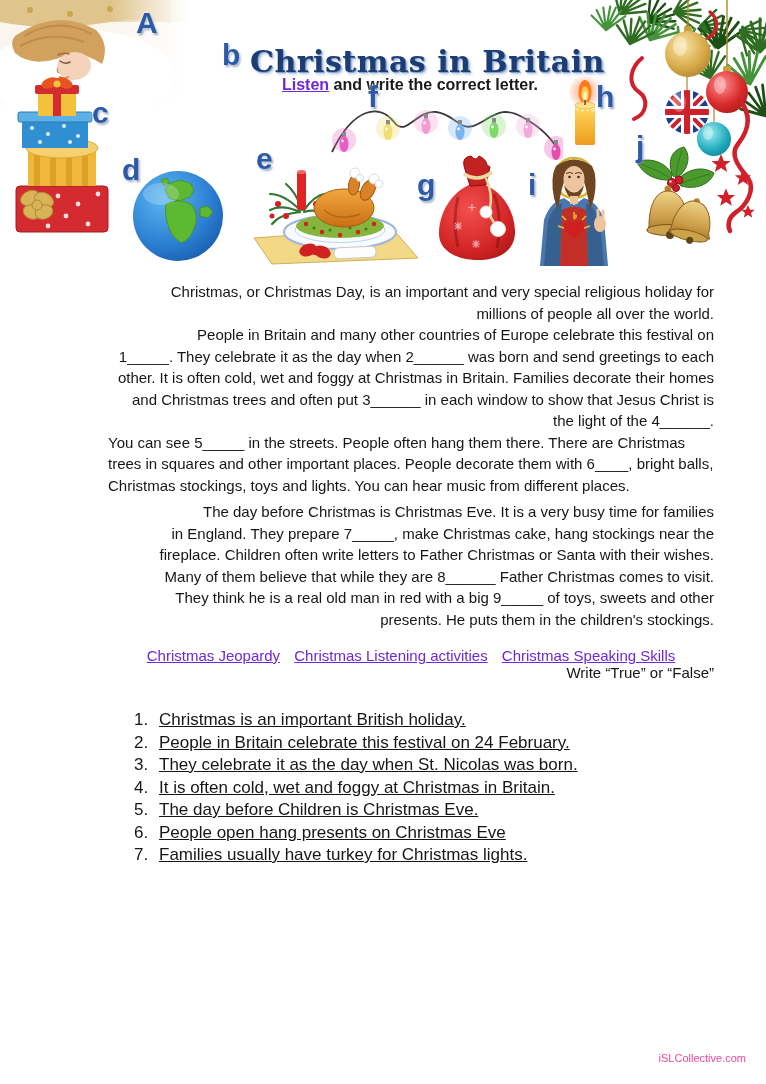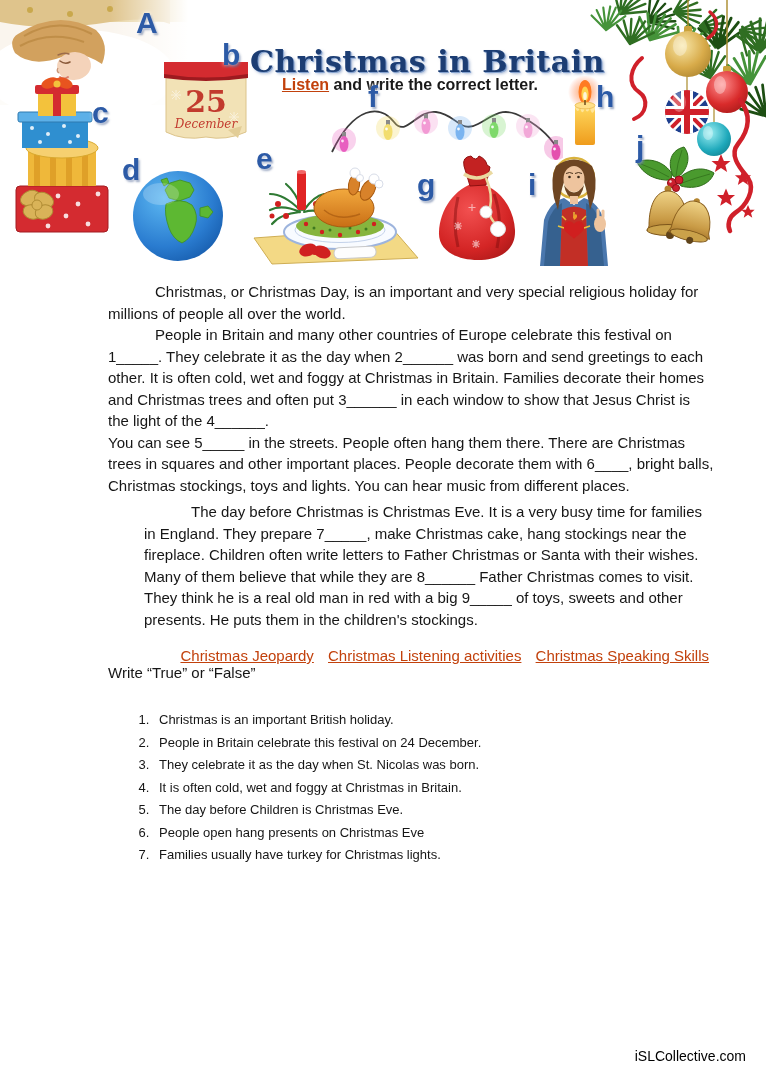--- a/index.html
+++ b/index.html
@@ -21,35 +21,35 @@
     position:absolute; left:250px; top:24px; width:320px; text-align:center;
     font-family:"DejaVu Serif", serif; font-weight:bold; font-size:30px; letter-spacing:.5px;
     color:#1c3d73; text-shadow:1px 1px 0 #86a3cf, 2px 2px 3px rgba(100,130,180,.55);
     white-space:nowrap;
   }
   .instruction {
     position:absolute; left:250px; top:76px; width:320px; text-align:center;
     font-size:16px; font-weight:600; color:#1a1a1a; white-space:nowrap;
   }
   .instruction a, .res-link {
-    color:#c2410c; text-decoration:underline; cursor:pointer;
+    color:#6d28d9; text-decoration:underline; cursor:pointer;
   }
   
   .content { position:absolute; top:281px; left:0; width:766px; padding:0 52px 0 108px; }
   .content p { margin:0; font-size:15px; line-height:21.5px; }
-  .content p.indent { text-indent:47px; }
+  .content p.indent { text-indent:47px;text-align:right; }
   .content p.gap { margin-top:5px;margin-left:36px; }
-  .links-row { margin-top:17px; text-align:right; font-size:15px; }
+  .links-row { margin-top:17px; text-align:center; font-size:15px; }
   .links-row .res-link { margin:0 5px; }
-  .tf-heading { text-align:left; font-size:15px; margin-top:0; }
-  ol.statements { margin:28px 0 0 0; padding-left:45px; font-size:13px; }
+  .tf-heading { text-align:right; font-size:15px; margin-top:0; }
+  ol.statements { margin:28px 0 0 0; padding-left:45px; font-size:17px;text-decoration:underline; }
   ol.statements li { line-height:21.5px; margin-bottom:1px; padding-left:6px; }
   
   .footer-brand {
-    position:absolute; right:20px; bottom:20px; font-size:14px; color:#000000;
+    position:absolute; right:20px; bottom:20px; font-size:11px; color:#ec4899;
   }
   svg { display:block; }
 </style>
 </head>
 <body>
 
 <div class="page">
 
   <div class="hero">
 
@@ -74,34 +74,20 @@
         <path d="M60,61 q5,4 10,1" stroke="#8a5a3a" stroke-width="1.6" fill="none" stroke-linecap="round"></path>
         <path d="M58,55 q6,-3 11,-1" stroke="#9c6b4a" stroke-width="1.4" fill="none" stroke-linecap="round"></path>
         <path d="M58,68 q-2,3 1,5" stroke="#c99577" stroke-width="1.3" fill="none"></path>
         <path d="M60,77 q4,3 8,0" stroke="#d77f6d" stroke-width="2" fill="none" stroke-linecap="round"></path>
         <rect x="110" y="0" width="78" height="105" fill="url(#fadeR)"></rect>
         <rect x="0" y="92" width="188" height="13" fill="#fff" opacity=".65"></rect>
       </svg>
     </div>
     <span class="letter" style="left:136px;top:8px">A</span>
 
-    <div class="pic" style="left:162px;top:52px">
-      <svg width="88" height="92" viewBox="0 0 88 92">
-        <path d="M4,24 h80 v56 q-20,9 -40,5 q-22,4 -40,-5 z" fill="#f2e2b6" stroke="#dcc48c"></path>
-        <path d="M66,78 l14,-4 -4,12 z" fill="#e2cd97"></path>
-        <path d="M2,10 h84 v14 q-42,7 -84,0 z" fill="#d42b30"></path>
-        <path d="M2,22 q42,7 84,0 l0,4 q-42,6 -84,0 z" fill="#9d1a1f"></path>
-        <g stroke="#ffffff" stroke-width="1" opacity=".5">
-          <path d="M14,38 v10 M9,43 h10 M10,39 l8,8 M18,39 l-8,8"></path>
-          <path d="M72,60 v10 M67,65 h10 M68,61 l8,8 M76,61 l-8,8"></path>
-        </g>
-        <text x="44" y="60" text-anchor="middle" font-family="DejaVu Serif, serif" font-weight="bold" font-size="30" fill="#c23a2e">25</text>
-        <text x="44" y="76" text-anchor="middle" font-family="DejaVu Serif, serif" font-style="italic" font-size="12" fill="#c23a2e">December</text>
-      </svg>
-    </div>
     <span class="letter" style="left:222px;top:40px">b</span>
 
     <div class="pic" style="left:8px;top:76px">
       <svg width="105" height="160" viewBox="0 0 105 160">
         <rect x="8" y="110" width="92" height="46" rx="4" fill="#d42b30" stroke="#a31d22"></rect>
         <g fill="#fff" opacity=".85">
           <circle cx="50" cy="120" r="2.4"></circle>
             <circle cx="70" cy="128" r="2.4"></circle>
             <circle cx="90" cy="118" r="2.4"></circle>
           <circle cx="58" cy="140" r="2.4"></circle>
@@ -487,21 +473,21 @@
 
     <div class="links-row">
       <a class="res-link">Christmas Jeopardy</a>
       <a class="res-link">Christmas Listening activities</a>
       <a class="res-link">Christmas Speaking Skills</a>
     </div>
     <div class="tf-heading">Write “True” or “False”</div>
 
     <ol class="statements">
       <li>Christmas is an important British holiday.</li>
-      <li>People in Britain celebrate this festival on 24 December.</li>
+      <li>People in Britain celebrate this festival on 24 February.</li>
       <li>They celebrate it as the day when St. Nicolas was born.</li>
       <li>It is often cold, wet and foggy at Christmas in Britain.</li>
       <li>The day before Children is Christmas Eve.</li>
       <li>People open hang presents on Christmas Eve</li>
       <li>Families usually have turkey for Christmas lights.</li>
     </ol>
   </div>
 
   <div class="footer-brand">iSLCollective.com</div>
 </div>

